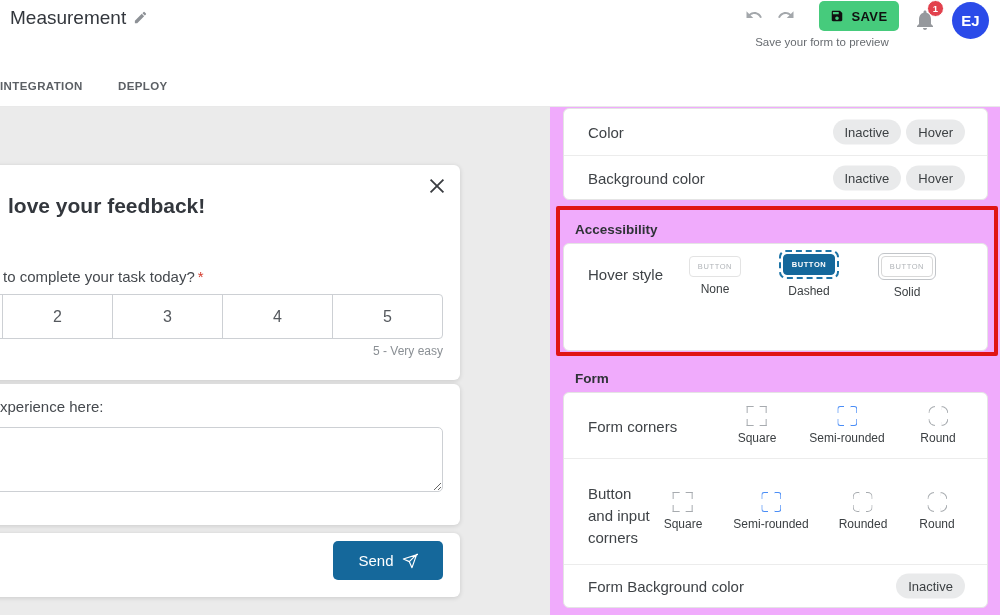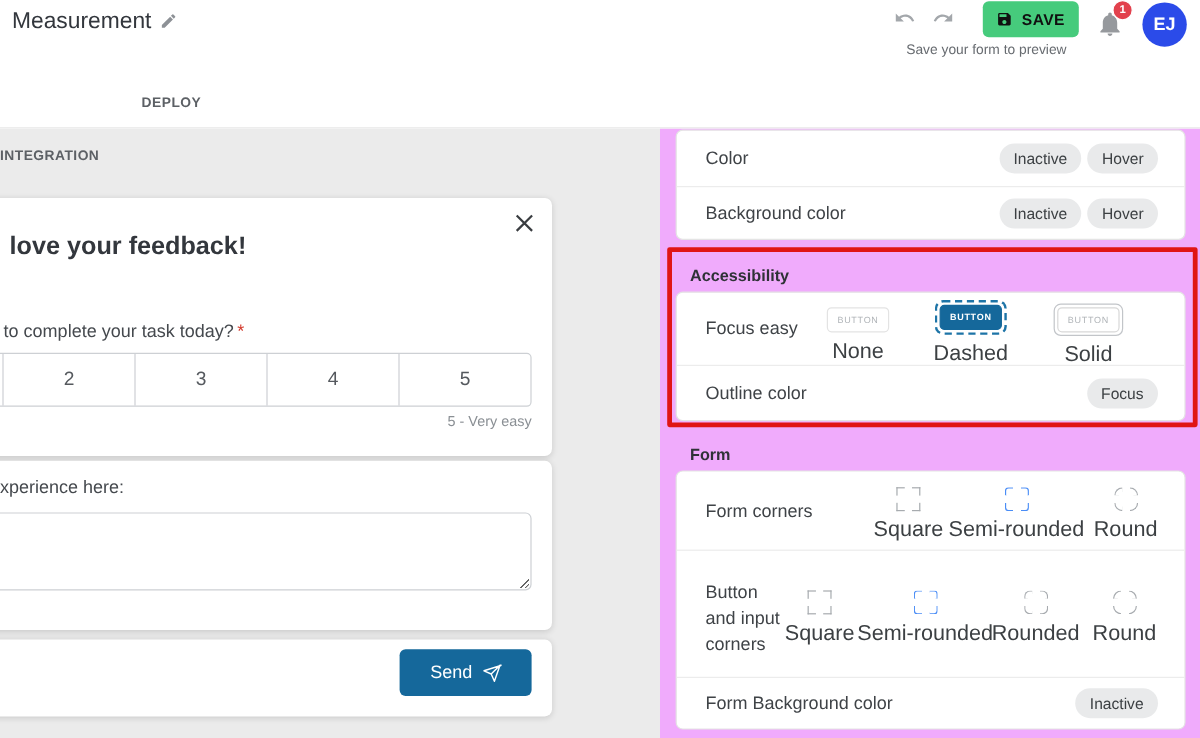--- a/index.html
+++ b/index.html
@@ -5,21 +5,21 @@
   * { margin:0; padding:0; box-sizing:border-box; }
   html,body { width:1000px; height:615px; overflow:hidden; background:#fff;
     font-family:"Liberation Sans", sans-serif; color:#3f4347; }
 
   
   #header { position:absolute; left:0; top:0; width:1000px; height:107px; background:#fff;
     border-bottom:1px solid #e9e9e9; z-index:5; }
   #form-title { position:absolute; left:10px; top:7px; font-size:19px; font-weight:normal; color:#33373d; }
   #title-edit { position:absolute; left:133px; top:10px; cursor:pointer; }
   .tab { position:absolute; top:80px; font-size:11.5px; font-weight:bold; letter-spacing:.4px; color:#5c6065; cursor:pointer; }
-  #tab-integration { left:0;margin-top:44px; }
+  #tab-integration { left:0; }
   #tab-deploy { left:118px; }
   .histbtn { position:absolute; top:6px; width:24px; height:20px; cursor:pointer; }
   #undo { left:743px; } #redo { left:775px; }
   #save-btn { position:absolute; left:819px; top:1px; width:80px; height:30px; background:#46cb7c;
     border:none; border-radius:5px; display:flex; align-items:center; justify-content:center; gap:7px; cursor:pointer; }
   #save-btn span { font-size:13px; font-weight:bold; color:#101010; letter-spacing:.4px; }
   #save-hint { position:absolute; left:742px; top:36px; width:160px; text-align:center; font-size:11.5px; color:#676b70; }
   #bell { position:absolute; left:913px; top:7px; width:24px; height:26px; cursor:pointer; }
   #badge { position:absolute; left:927px; top:0px; width:17px; height:17px; background:#e2414d;
     border:1.5px solid #fff; border-radius:50%; color:#fff; font-size:9.5px; font-weight:bold;
@@ -56,21 +56,21 @@
   .prow { position:relative; }
   .prow + .prow { border-top:1px solid #ececec; }
   .prow-label { position:absolute; left:24px; top:50%; transform:translateY(-50%); font-size:15px; color:#3f4347; }
   .pill-group { position:absolute; right:22px; top:50%; transform:translateY(-50%); display:flex; gap:5px; }
   .pill { background:#e9eaeb; border:none; border-radius:14px; padding:5px 12px; font-size:13px; color:#3c4043;
     font-family:"Liberation Sans", sans-serif; cursor:pointer; }
   .section-title { position:absolute; left:25px; font-size:13.5px; font-weight:bold; color:#2f3237; }
 
   
   .opt { position:absolute; transform:translateX(-50%); display:flex; flex-direction:column; align-items:center; }
-  .opt .opt-label { margin-top:5px; font-size:18px; color:#3c4043; white-space:nowrap; }
+  .opt .opt-label { margin-top:5px; font-size:12px; color:#3c4043; white-space:nowrap; }
   .mini-btn { width:52px; height:21px; border-radius:4px; background:#fff; border:1px solid #e3e3e3;
     font-size:7.5px; letter-spacing:.6px; color:#b0b4b8; font-family:"Liberation Sans", sans-serif;
     display:flex; align-items:center; justify-content:center; cursor:pointer; }
   .dash-wrap { border:2px dashed #1d74a7; border-radius:7px; padding:2px; background:#fff; }
   .dash-wrap .mini-btn { background:#15689b; border:1px solid #15689b; color:#fff; font-weight:bold; }
   .solid-wrap { border:1px solid #c2c5c9; border-radius:6px; padding:2px; background:#fff; }
   .solid-wrap .mini-btn { border:1px solid #d8d8d8; }
 
   
   .corners { position:relative; width:20px; height:20px; --r:0px; --c:#a7abaf; }
@@ -183,45 +183,39 @@
       <span class="pill-group">
         <button class="pill">Inactive</button>
         <button class="pill">Hover</button>
       </span>
     </div>
   </div>
 
   <div class="section-title" style="top:115px;">Accessibility</div>
   <div class="pcard" style="top:136px; height:108px;">
     <div class="prow" style="height:60px;">
-      <span class="prow-label">Focus easy</span>
+      <span class="prow-label">Hover style</span>
 
       <div class="opt" style="left:151px; top:12px;">
         <button class="mini-btn">BUTTON</button>
         <span class="opt-label">None</span>
       </div>
       <div class="opt" style="left:245px; top:6px;">
         <span class="dash-wrap">
           <button class="mini-btn">BUTTON</button>
         </span>
         <span class="opt-label">Dashed</span>
       </div>
       <div class="opt" style="left:343px; top:9px;">
         <span class="solid-wrap">
           <button class="mini-btn">BUTTON</button>
         </span>
         <span class="opt-label">Solid</span>
       </div>
     </div>
-    <div class="prow" style="height:47px;">
-      <span class="prow-label">Outline color</span>
-      <span class="pill-group">
-        <button class="pill">Focus</button>
-      </span>
-    </div>
   </div>
 
   <div class="section-title" style="top:264px;">Form</div>
   <div class="pcard" style="top:285px; height:216px;">
 
     <div class="prow" style="height:65px;">
       <span class="prow-label">Form corners</span>
       <div class="opt" style="left:193px; top:13px;">
         <span class="corners">
             <i class="tl"></i>

